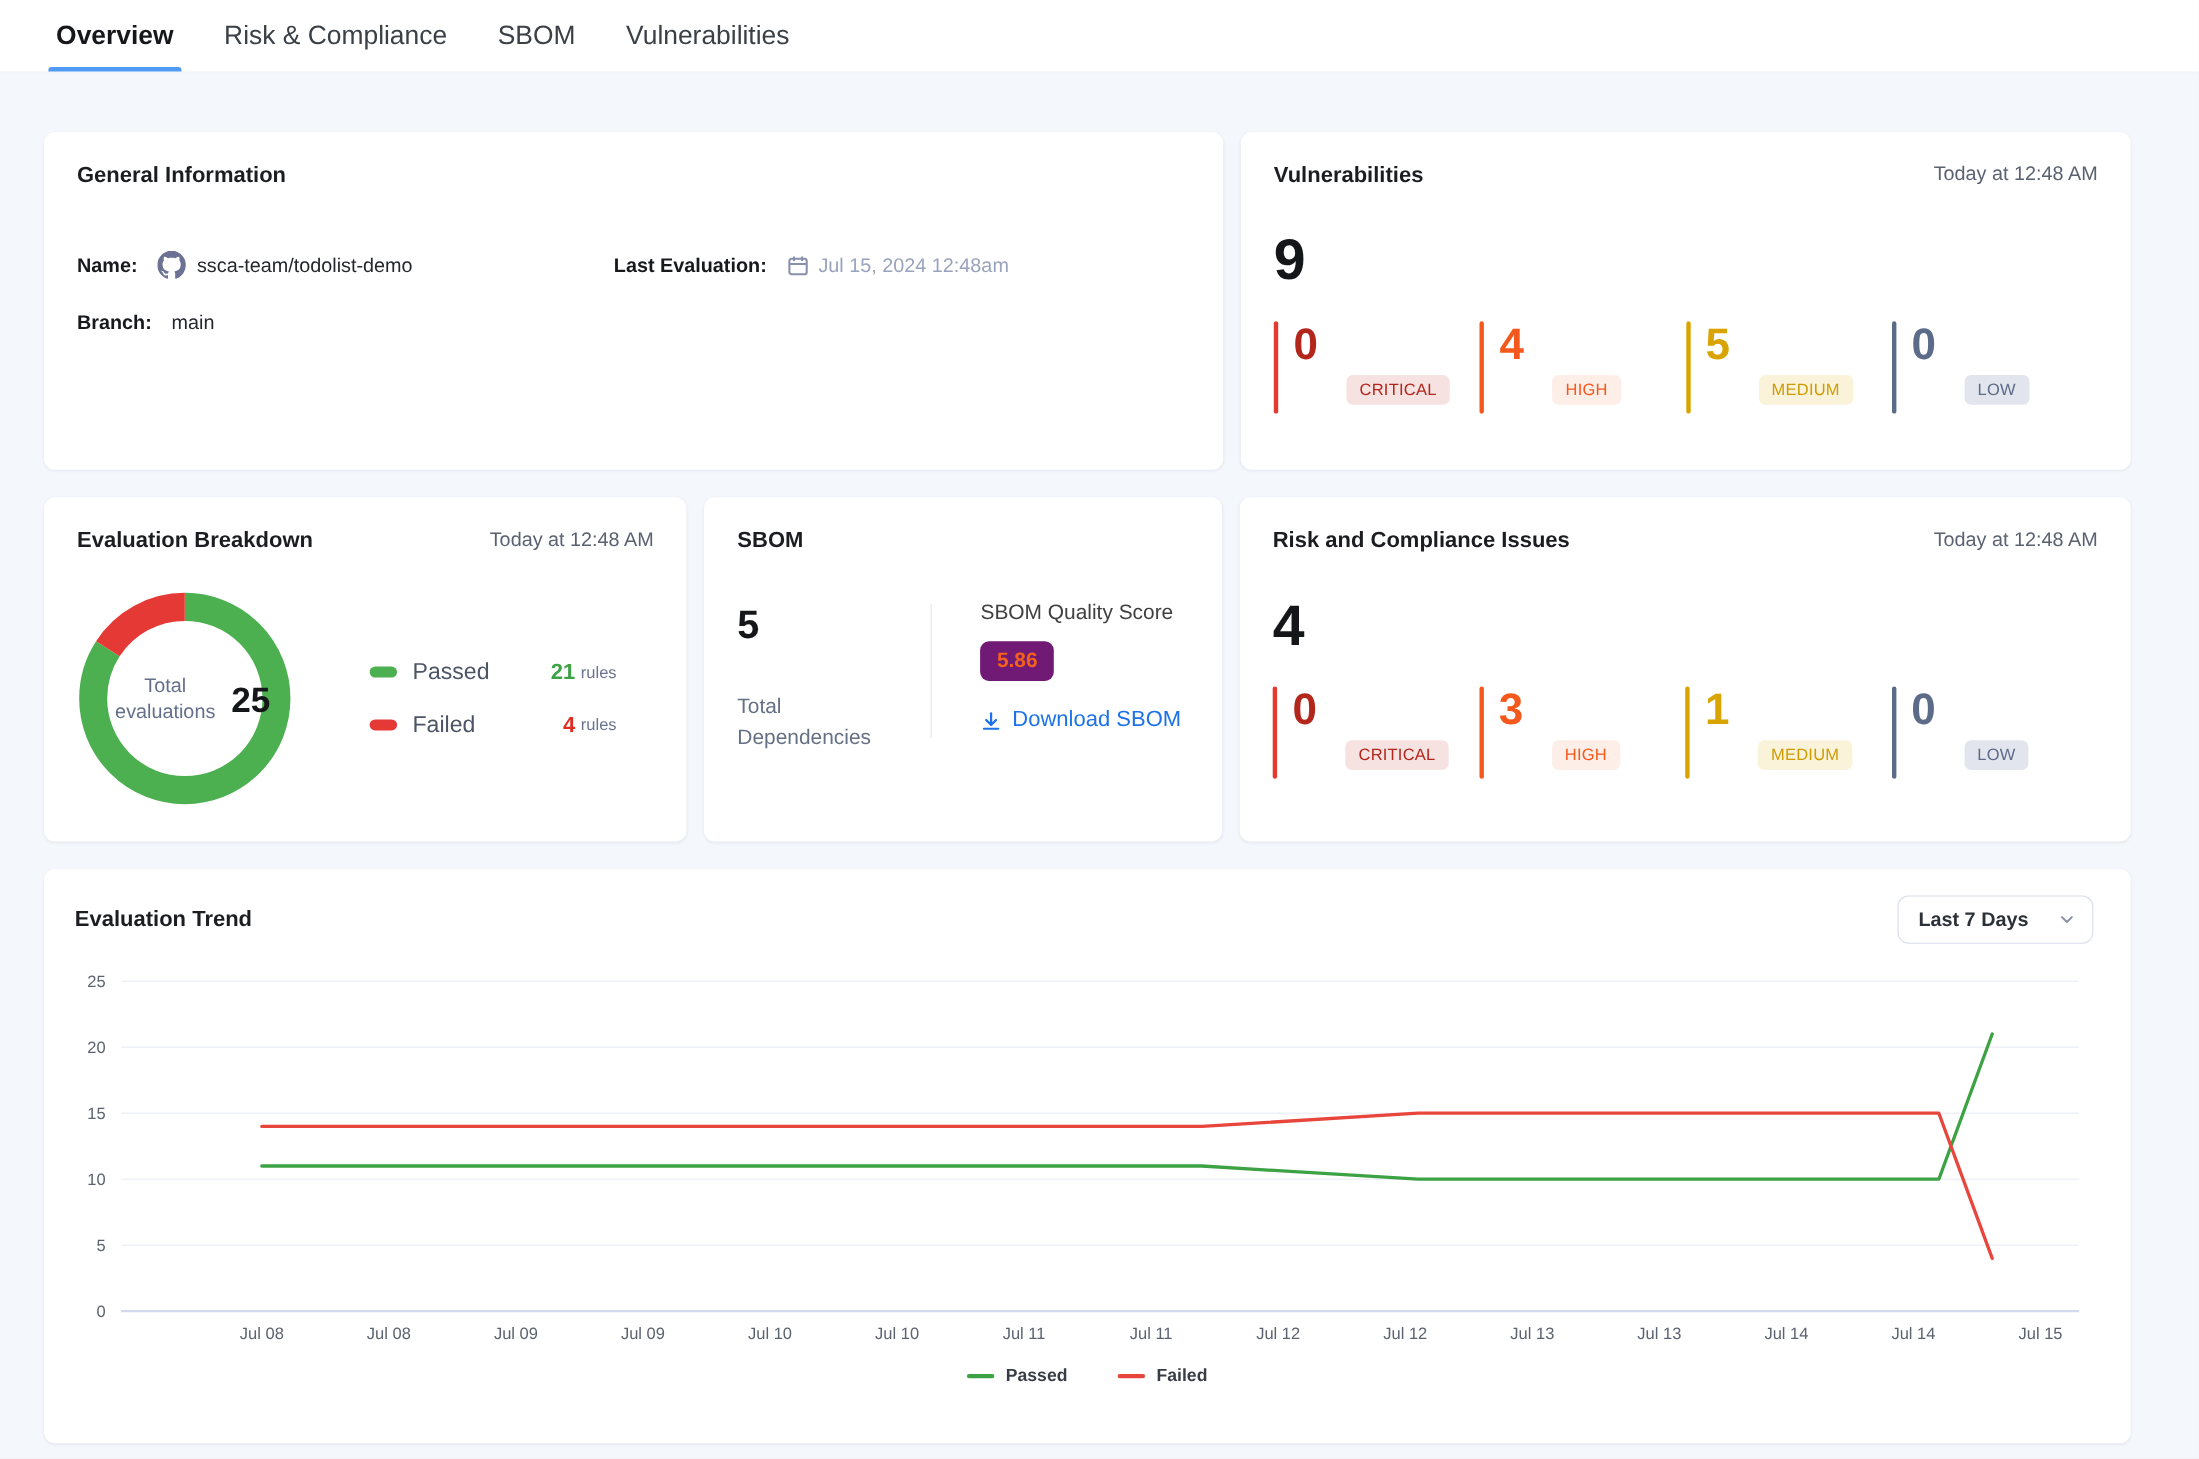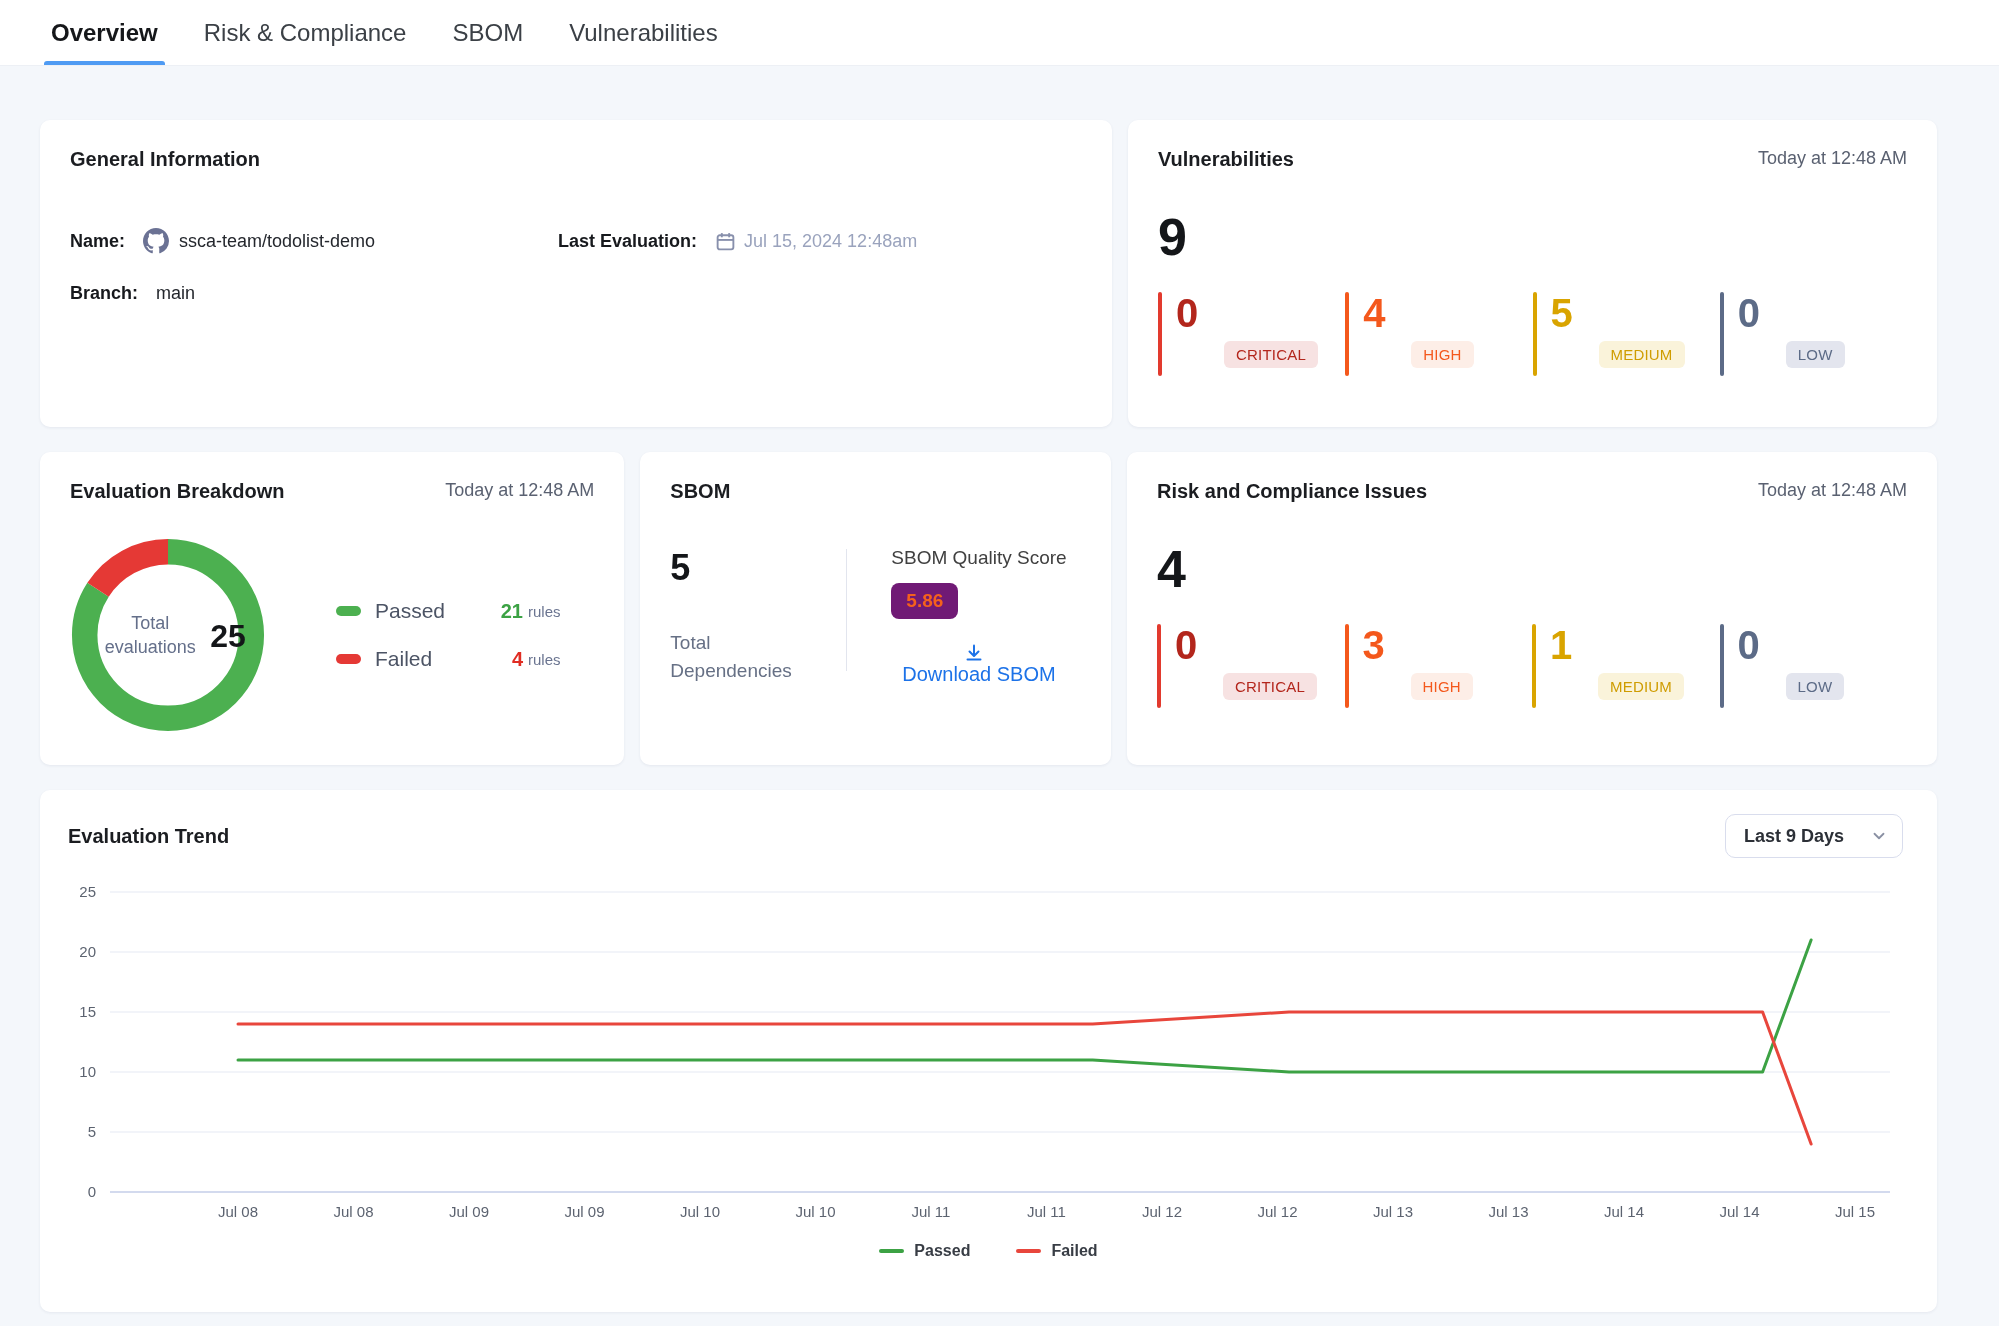--- a/index.html
+++ b/index.html
@@ -69,22 +69,22 @@
   .sbom { width:472px; height:313px; }
   .sbom-content { display:flex; margin-top:44px; }
   .sbom-left { width:176px; }
   .sbom-total { font-size:36px; font-weight:bold; color:#141619; }
   .sbom-total-label { margin-top:40px; font-size:19px; color:#667085; line-height:1.45; width:140px; }
   .sbom-divider { width:1px; background:#e2e5ee; height:122px; margin-top:2px; }
   .sbom-right { margin-left:44px; }
   .sbom-q-label { font-size:19px; color:#404040; }
   .score-badge { display:inline-block; margin-top:14px; font-size:19px; font-weight:bold;
                  padding:7px 15px; border-radius:8px; }
-  .download { display:flex; align-items:center; margin-top:24px; font-size:20px; font-weight:500;
-              color:#1c72e8; cursor:pointer;flex-direction:column; }
+  .download { display:flex; align-items:flex-end; margin-top:24px; font-size:20px; font-weight:500;
+              color:#1c72e8; cursor:pointer; }
   .dl-icon { width:20px; height:20px; margin-right:9px; }
 
   
   .trend { width:1897px; height:522px; padding:0; }
   .trend-head { display:flex; justify-content:space-between; align-items:center;
                 padding:24px 34px 0 28px; position:relative; z-index:1; }
   .range-select { display:flex; align-items:center; justify-content:space-between; width:178px;
                   height:44px; border:1.5px solid #d9dded; border-radius:10px; padding:0 14px 0 18px;
                   background:#fff; cursor:pointer; }
   .range-label { font-size:18px; font-weight:600; color:#2c3037; }
@@ -282,21 +282,21 @@
             <text x="1468.5" y="427" text-anchor="middle" font-size="15" fill="#5c6370">Jul 13</text>
             <text x="1584" y="427" text-anchor="middle" font-size="15" fill="#5c6370">Jul 14</text>
             <text x="1699.5" y="427" text-anchor="middle" font-size="15" fill="#5c6370">Jul 14</text>
             <text x="1815" y="427" text-anchor="middle" font-size="15" fill="#5c6370">Jul 15</text>
             <polyline points="198,270 1052.7,270 1249.05,282 1722.6,282 1771.11,150" fill="none" stroke="#3ca244" stroke-width="3" stroke-linejoin="round" stroke-linecap="round"></polyline>
             <polyline points="198,234 1052.7,234 1249.05,222 1722.6,222 1771.11,354" fill="none" stroke="#e8463c" stroke-width="3" stroke-linejoin="round" stroke-linecap="round"></polyline>
           </svg>
         <div class="trend-head">
           <span class="card-title">Evaluation Trend</span>
           <div class="range-select">
-            <span class="range-label">Last 9 Days</span>
+            <span class="range-label">Last 7 Days</span>
             <svg class="chev-icon" viewBox="0 0 24 24" fill="none" stroke="#8a90a3" stroke-width="2.4" stroke-linecap="round" stroke-linejoin="round">
               <polyline points="6 9 12 15 18 9"></polyline>
             </svg>
           </div>
         </div>
         <div class="trend-legend" id="trend-legend">
             <div class="tleg-item">
               <span class="tleg-dash" style="background: rgb(60, 162, 68);"></span>
               <span class="tleg-label">Passed</span>
             </div>

